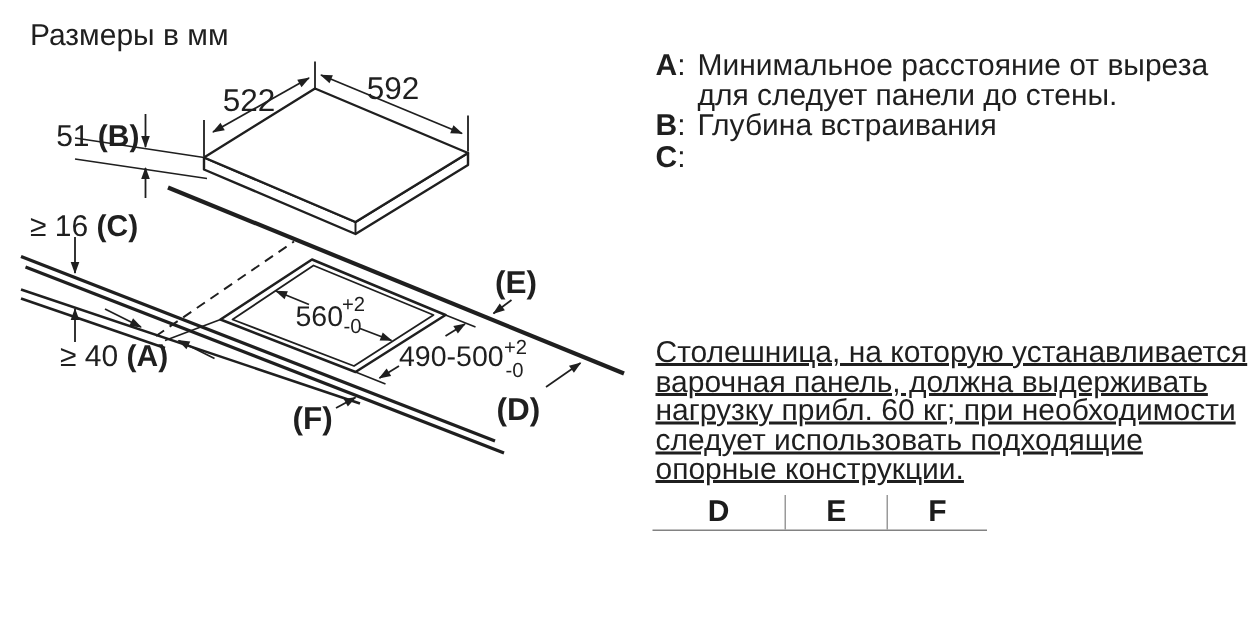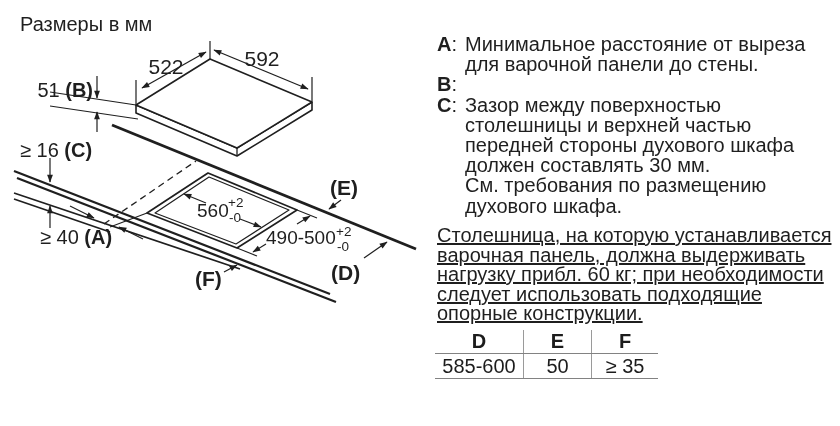--- a/index.html
+++ b/index.html
@@ -117,53 +117,43 @@
     <text x="331" y="280" font-size="21" font-weight="bold"><tspan>(D)</tspan></text>
     <line x1="364" y1="258" x2="387" y2="242" stroke="#1f1f1f" stroke-width="1.2" marker-end="url(#arr)"></line>
     <text x="195" y="286" font-size="21" font-weight="bold"><tspan>(F)</tspan></text>
     <line x1="224" y1="272" x2="237" y2="265" stroke="#1f1f1f" stroke-width="1.2" marker-end="url(#arr)"></line>
   </svg>
 
   <div class="legend">
     <div class="lrow">
       <span class="lkey"><b>A</b><span>:</span></span>
       <span class="ltext">Минимальное расстояние от выреза
-для варочной панели до стены.</span>
+для следует панели до стены.</span>
     </div>
     <div class="lrow">
       <span class="lkey"><b>B</b><span>:</span></span>
+      <span class="ltext">Глубина встраивания</span>
     </div>
     <div class="lrow">
       <span class="lkey"><b>C</b><span>:</span></span>
-      <span class="ltext">Зазор между поверхностью
-столешницы и верхней частью
-передней стороны духового шкафа
-должен составлять 30 мм.
-См. требования по размещению
-духового шкафа.</span>
     </div>
   </div>
 
   <div class="note">Столешница, на которую устанавливается
 варочная панель, должна выдерживать
 нагрузку прибл. 60 кг; при необходимости
 следует использовать подходящие
 опорные конструкции.</div>
 
   <table class="dims-table">
     <thead>
       <tr>
         <th class="col-d">D</th>
         <th class="col-e">E</th>
         <th class="col-f">F</th>
       </tr>
     </thead>
     <tbody>
-      <tr>
-        <td>585-600</td>
-        <td>50</td>
-        <td>≥ 35</td>
-      </tr>
     </tbody>
   </table>
 
 
 </div>
 
 </body></html>

